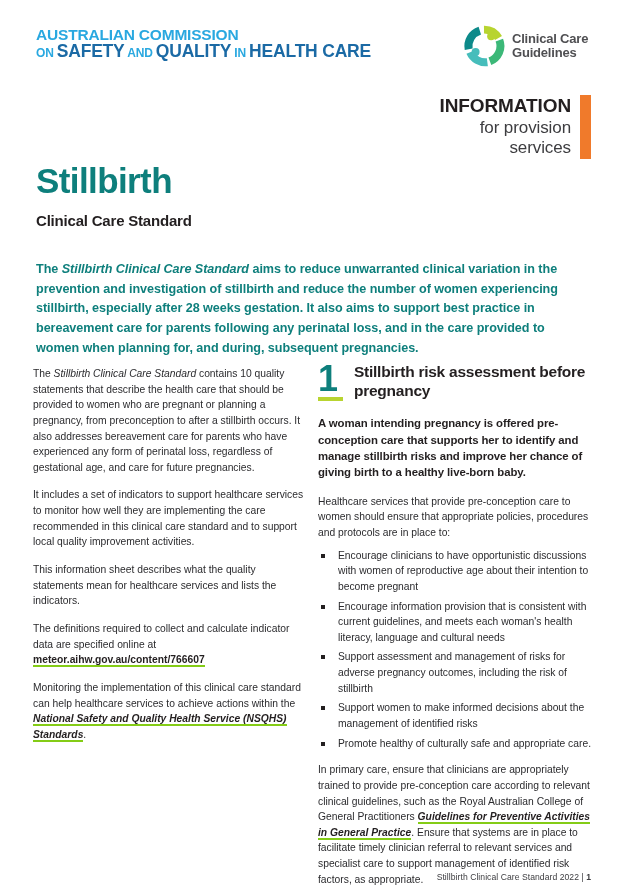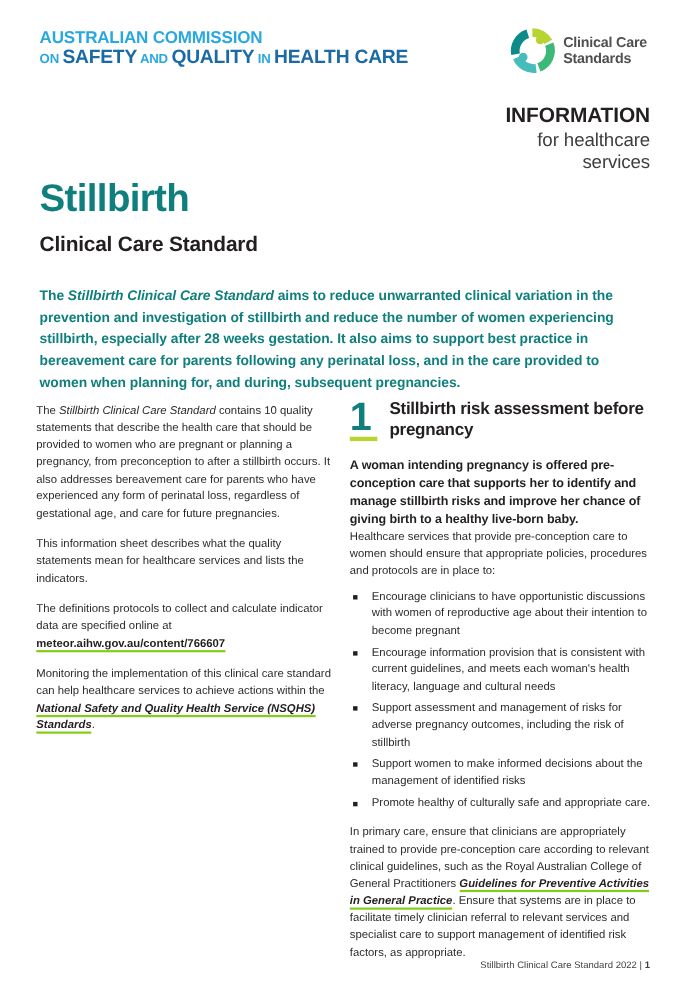--- a/index.html
+++ b/index.html
@@ -65,21 +65,20 @@
   }
 
   
   .info-block {
     position: absolute;
     right: 32px;
     top: 95px;
     display: flex;
     align-items: stretch;
     gap: 9px;
-    flex-direction: column;
   }
   .info-text {
     text-align: right;
     line-height: 1.20;
   }
   .info-title {
     font-size: 19px;
     font-weight: bold;
     color: #231f20;
     letter-spacing: -0.1px;
@@ -104,21 +103,21 @@
     font-size: 35px;
     font-weight: bold;
     color: #0e7f7c;
     letter-spacing: -0.6px;
     line-height: 1;
   }
   .doc-subtitle {
     position: absolute;
     left: 36px;
     top: 212px;
-    font-size: 19px;
+    font-size: 15px;
     font-weight: bold;
     color: #231f20;
     letter-spacing: -0.2px;
   }
 
   
   .intro {
     position: absolute;
     left: 36px;
     top: 260px;
@@ -195,20 +194,21 @@
     line-height: 1.22;
     letter-spacing: -0.25px;
     padding-top: 1px;
   }
 
   .qs-statement {
     font-size: 11.4px;
     font-weight: bold;
     line-height: 1.43;
     color: #231f20;
+    margin-bottom: 13px;
     letter-spacing: -0.1px;
   }
 
   .qs-lead {
     font-size: 10.3px;
     line-height: 1.52;
     color: #2b2b2e;
     margin-bottom: 7px;
   }
 
@@ -273,47 +273,48 @@
           <path d="M 50 11 A 39 39 0 0 1 84.5 31" stroke="#b8d430"></path>
           <path d="M 86.5 36 A 39 39 0 0 1 64 86.5" stroke="#3cb878"></path>
           <path d="M 58 88.5 A 39 39 0 0 1 17 65" stroke="#46bdbb"></path>
           <path d="M 13.5 58 A 39 39 0 0 1 40 13.5" stroke="#0d8a8a"></path>
         </g>
         <circle cx="67" cy="27" r="9.5" fill="#b8d430"></circle>
         <circle cx="30" cy="64" r="9.5" fill="#46bdbb"></circle>
       </svg>
       <div class="ccs-text">
         <div>Clinical Care</div>
-        <div>Standards</div>
+        <div>Guidelines</div>
       </div>
     </div>
 
     <div class="info-block">
       <div class="info-text">
         <div class="info-title">INFORMATION</div>
-        <div class="info-sub">for healthcare</div>
+        <div class="info-sub">for provision</div>
         <div class="info-sub">services</div>
       </div>
       <div class="info-bar"></div>
     </div>
   </div>
 
   <div class="doc-title">Stillbirth</div>
   <div class="doc-subtitle">Clinical Care Standard</div>
 
   <div class="intro"><span>The </span><i>Stillbirth Clinical Care Standard</i><span> aims to reduce unwarranted clinical variation in the prevention and investigation of stillbirth and reduce the number of women experiencing stillbirth, especially after 28 weeks gestation. It also aims to support best practice in bereavement care for parents following any perinatal loss, and in the care provided to women when planning for, and during, subsequent pregnancies.</span></div>
 
   <div class="col-left">
 
     <p class="body-p"><span>The </span><i>Stillbirth Clinical Care Standard</i><span> contains 10 quality statements that describe the health care that should be provided to women who are pregnant or planning a pregnancy, from preconception to after a stillbirth occurs. It also addresses bereavement care for parents who have experienced any form of perinatal loss, regardless of gestational age, and care for future pregnancies.</span></p>
 
+    <p class="body-p">It includes a set of indicators to support healthcare services to monitor how well they are implementing the care recommended in this clinical care standard and to support local quality improvement activities.</p>
 
     <p class="body-p">This information sheet describes what the quality statements mean for healthcare services and lists the indicators.</p>
 
-    <p class="body-p"><span>The definitions protocols to collect and calculate indicator data are specified online at </span><a class="doclink" href="#">meteor.aihw.gov.au/content/766607</a></p>
+    <p class="body-p"><span>The definitions required to collect and calculate indicator data are specified online at </span><a class="doclink" href="#">meteor.aihw.gov.au/content/766607</a></p>
 
     <p class="body-p"><span>Monitoring the implementation of this clinical care standard can help healthcare services to achieve actions within the </span><a class="doclink ital" href="#">National Safety and Quality Health Service (NSQHS) Standards</a><span>.</span></p>
   </div>
 
   <div class="col-right">
 
     <div class="qs-head">
       <div class="qs-num-wrap">
         <div class="qs-num">1</div>
         <div class="qs-num-rule"></div>

